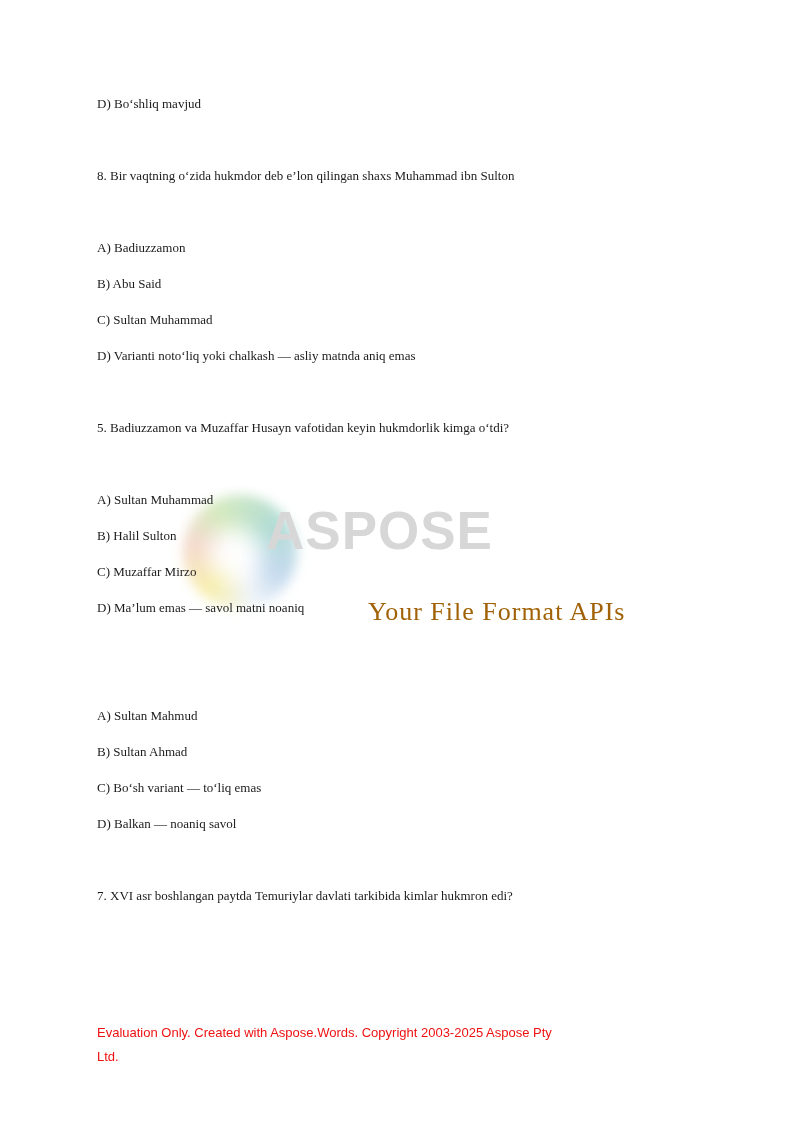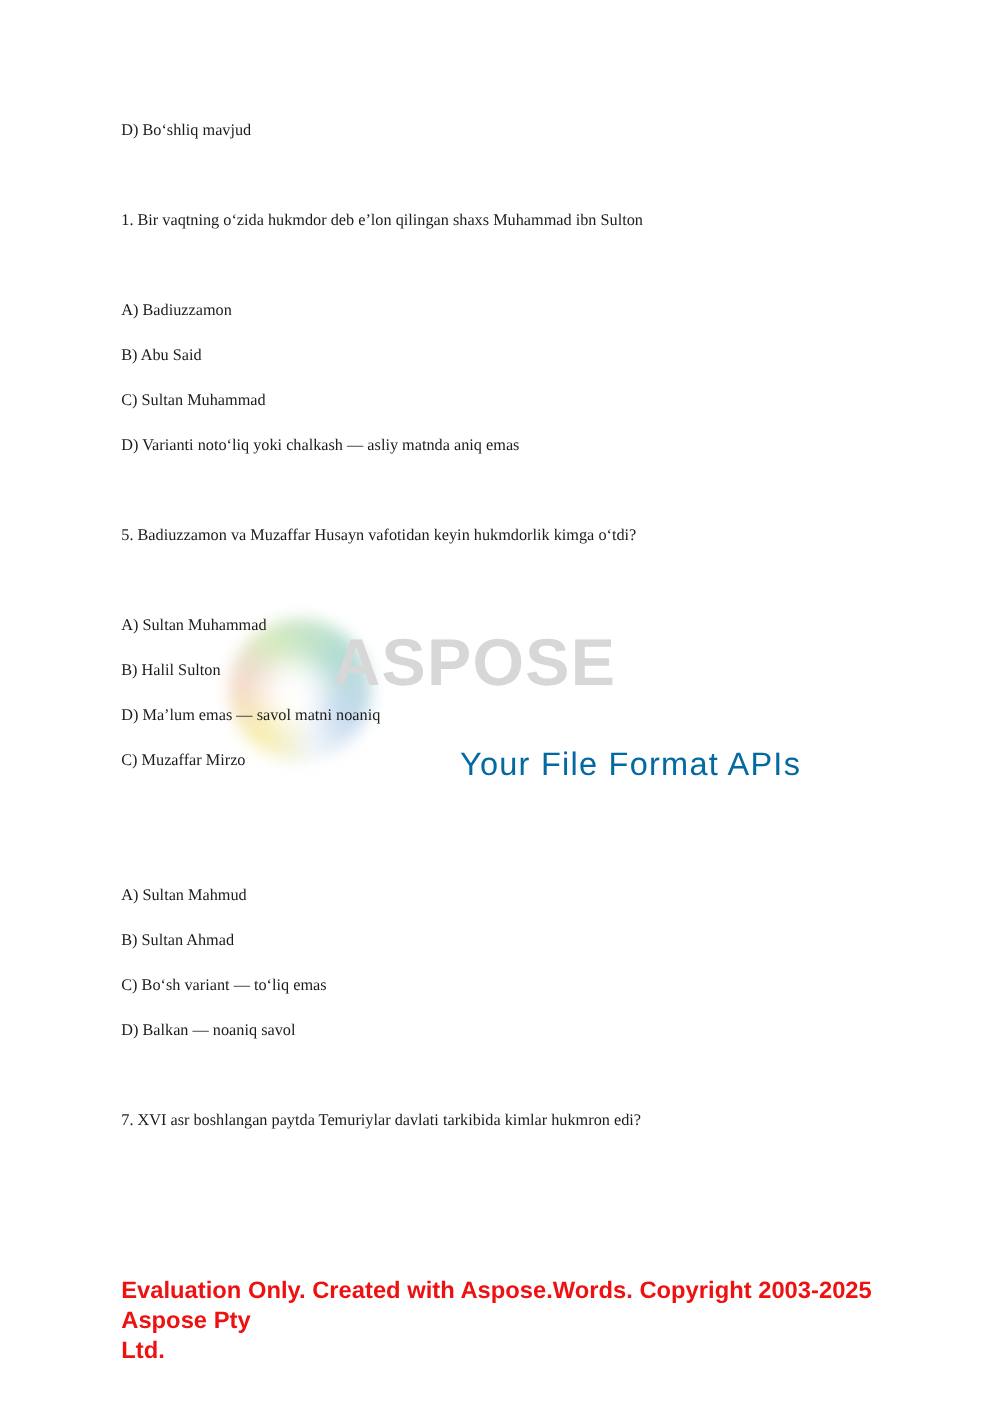--- a/index.html
+++ b/index.html
@@ -63,59 +63,59 @@
   .doc .line { line-height: 26px; }
   .gap { height: 36px; }
 
   
   .footer {
     position: absolute;
     left: 97px; top: 1021px;
     width: 640px;
     z-index: 2;
     font-family: "Liberation Sans", sans-serif;
-    font-weight: bold;
-    font-size: 19px;
+    font-weight: normal;
+    font-size: 13px;
   }
   .footer .line { line-height: 24px; }
 </style>
 </head>
 <body>
 
 <div class="page">
 
   <div class="watermark">
     <div class="wm-logo" style="--c-green: #cfe7b4; --c-teal: #a6d7cd; --c-blue: #bcd4ec; --c-yellow: #f6eca0; --c-pink: #f3d3c6;"></div>
     <div class="wm-brand" style="color: rgb(215, 215, 215);">ASPOSE</div>
-    <div class="wm-tagline" style="color: #0369a1;">Your File Format APIs</div>
+    <div class="wm-tagline" style="color: #a16207; font-family: Liberation Serif, serif;">Your File Format APIs</div>
   </div>
 
   <div class="doc" style="color: rgb(27, 27, 27);">
 
     <p class="para">D) Boʻshliq mavjud</p>
     <div class="gap"></div>
 
     <div class="para">
-      <div class="line">1. Bir vaqtning oʻzida hukmdor deb e’lon qilingan shaxs Muhammad ibn Sulton</div>
+      <div class="line">8. Bir vaqtning oʻzida hukmdor deb e’lon qilingan shaxs Muhammad ibn Sulton</div>
     </div>
     <div class="gap"></div>
 
     <p class="para">A) Badiuzzamon</p>
     <p class="para">B) Abu Said</p>
     <p class="para">C) Sultan Muhammad</p>
     <p class="para">D) Varianti notoʻliq yoki chalkash — asliy matnda aniq emas</p>
     <div class="gap"></div>
 
     <p class="para">5. Badiuzzamon va Muzaffar Husayn vafotidan keyin hukmdorlik kimga oʻtdi?</p>
     <div class="gap"></div>
 
     <p class="para">A) Sultan Muhammad</p>
     <p class="para">B) Halil Sulton</p>
+    <p class="para">C) Muzaffar Mirzo</p>
     <p class="para">D) Ma’lum emas — savol matni noaniq</p>
-    <p class="para">C) Muzaffar Mirzo</p>
     <div class="gap"></div>
 
     <div class="gap"></div>
 
     <p class="para">A) Sultan Mahmud</p>
     <p class="para">B) Sultan Ahmad</p>
     <p class="para">C) Boʻsh variant — toʻliq emas</p>
     <p class="para">D) Balkan — noaniq savol</p>
     <div class="gap"></div>
 

